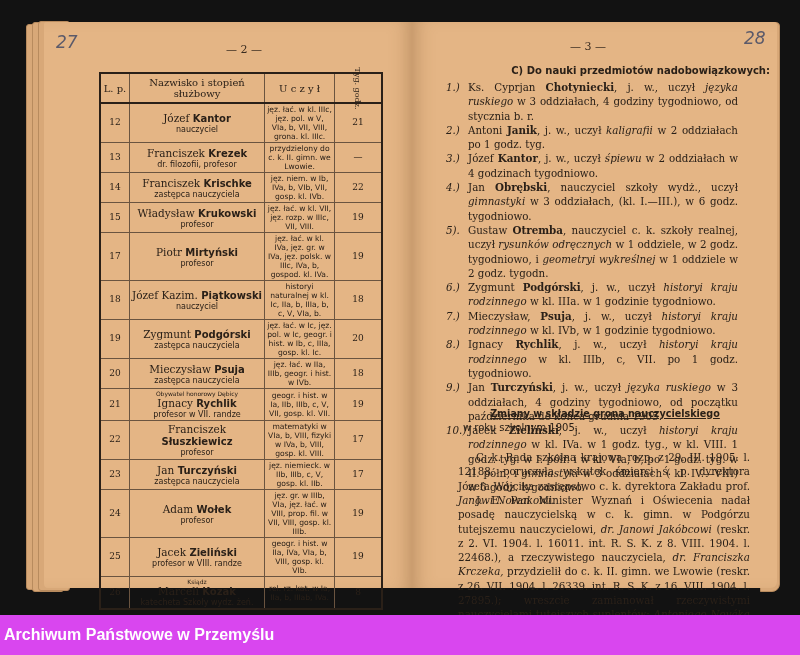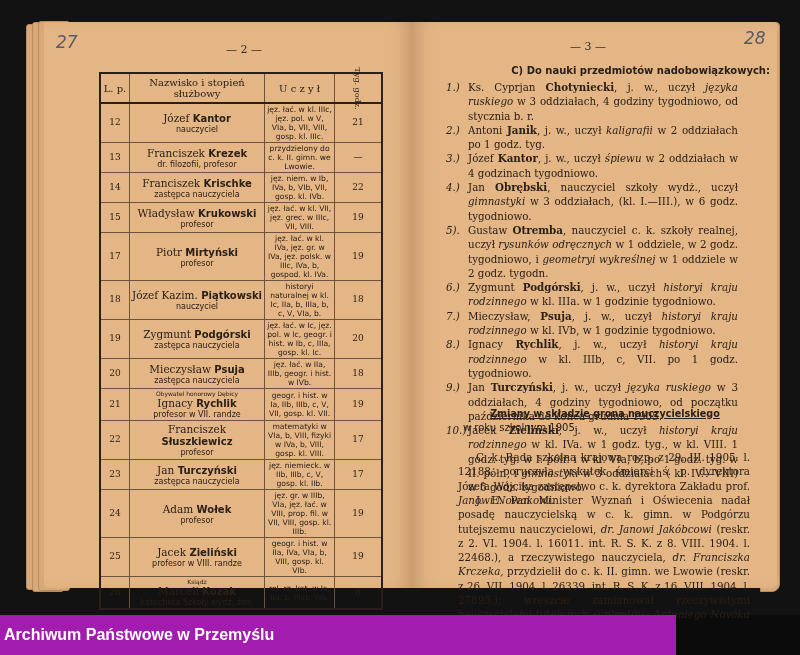--- a/index.html
+++ b/index.html
@@ -27,21 +27,21 @@
   .sec-b{position:absolute;left:82px;top:508px;width:330px;text-align:center;font-size:10.5px;line-height:15px;}
   .sec-b .t{font-family:"DejaVu Sans",sans-serif;font-weight:bold;font-size:10px;}
   .sec-c{position:absolute;left:440px;top:65px;width:330px;text-align:right;font-family:"DejaVu Sans",sans-serif;font-weight:bold;font-size:10px;}
   ol.items{position:absolute;left:446px;top:80px;width:292px;margin:0;padding:0;list-style:none;font-size:10.3px;line-height:14.3px;}
   ol.items li{position:relative;padding-left:22px;text-align:justify;}
   ol.items .n{position:absolute;left:0;font-style:italic;}
   .changes-title{position:absolute;left:440px;top:408px;width:330px;text-align:center;font-family:"DejaVu Sans",sans-serif;font-weight:bold;font-size:9.6px;text-decoration:underline;}
   .changes-year{position:absolute;left:463px;top:422px;width:330px;font-family:"DejaVu Sans",sans-serif;font-size:10px;}
   .para{position:absolute;left:446px;width:292px;font-size:10.3px;line-height:14.3px;text-align:justify;margin:12px;text-indent:18px;}
   i{font-style:italic;}
-  .footer{position:absolute;left:0;top:615px;width:676px;height:40px;background:#a21caf;}
+  .footer{position:absolute;left:0;top:615px;width:800px;height:40px;background:#d946ef;}
   .footer span{position:absolute;left:4px;top:11px;font-family:"Liberation Sans",sans-serif;font-weight:bold;font-size:16px;color:#fff;}
 </style>
 </head>
 <body>
 
 <div class="scan"></div>
 
 <div class="edge" style="left:26px;top:24px;width:30px;height:564px;"></div>
 <div class="edge" style="left:32px;top:22px;width:30px;height:568px;"></div>
 <div class="edge" style="left:38px;top:21px;width:30px;height:568px;"></div>
@@ -62,21 +62,21 @@
       <th class="col-tyg th-tyg"><span>Tyg. godz.</span></th>
     </tr>
   </thead>
   <tbody id="staff-body">
       <tr class="r">
         <td class="hrs">12</td>
         <td>
           <div class="nm"><span>Józef</span> <b>Kantor</b></div>
           <div class="rank">nauczyciel</div>
         </td>
-        <td class="subj">jęz. łać. w kl. IIIc, jęz. pol. w V, VIa, b, VII, VIII, gosp. kl. IIIc.</td>
+        <td class="subj">jęz. łać. w kl. IIIc, jęz. pol. w V, VIa, b, VII, VIII, grona. kl. IIIc.</td>
         <td class="hrs">21</td>
       </tr>
       <tr class="r">
         <td class="hrs">13</td>
         <td>
           <div class="nm"><span>Franciszek</span> <b>Krezek</b></div>
           <div class="rank">dr. filozofii, profesor</div>
         </td>
         <td class="subj">przydzielony do c. k. II. gimn. we Lwowie.</td>
         <td class="hrs">—</td>
@@ -89,21 +89,21 @@
         </td>
         <td class="subj">jęz. niem. w Ib, IVa, b, VIb, VII, gosp. kl. IVb.</td>
         <td class="hrs">22</td>
       </tr>
       <tr class="r">
         <td class="hrs">15</td>
         <td>
           <div class="nm"><span>Władysław</span> <b>Krukowski</b></div>
           <div class="rank">profesor</div>
         </td>
-        <td class="subj">jęz. łać. w kl. VII, jęz. grec. w IIIc, VII, VIII.</td>
+        <td class="subj">jęz. łać. w kl. VII, jęz. rozp. w IIIc, VII, VIII.</td>
         <td class="hrs">19</td>
       </tr>
       <tr class="r">
         <td class="hrs">17</td>
         <td>
           <div class="nm"><span>Piotr</span> <b>Mirtyński</b></div>
           <div class="rank">profesor</div>
         </td>
         <td class="subj">jęz. łać. w kl. IVa, jęz. gr. w IVa, jęz. polsk. w IIIc, IVa, b, gospod. kl. IVa.</td>
         <td class="hrs">19</td>

